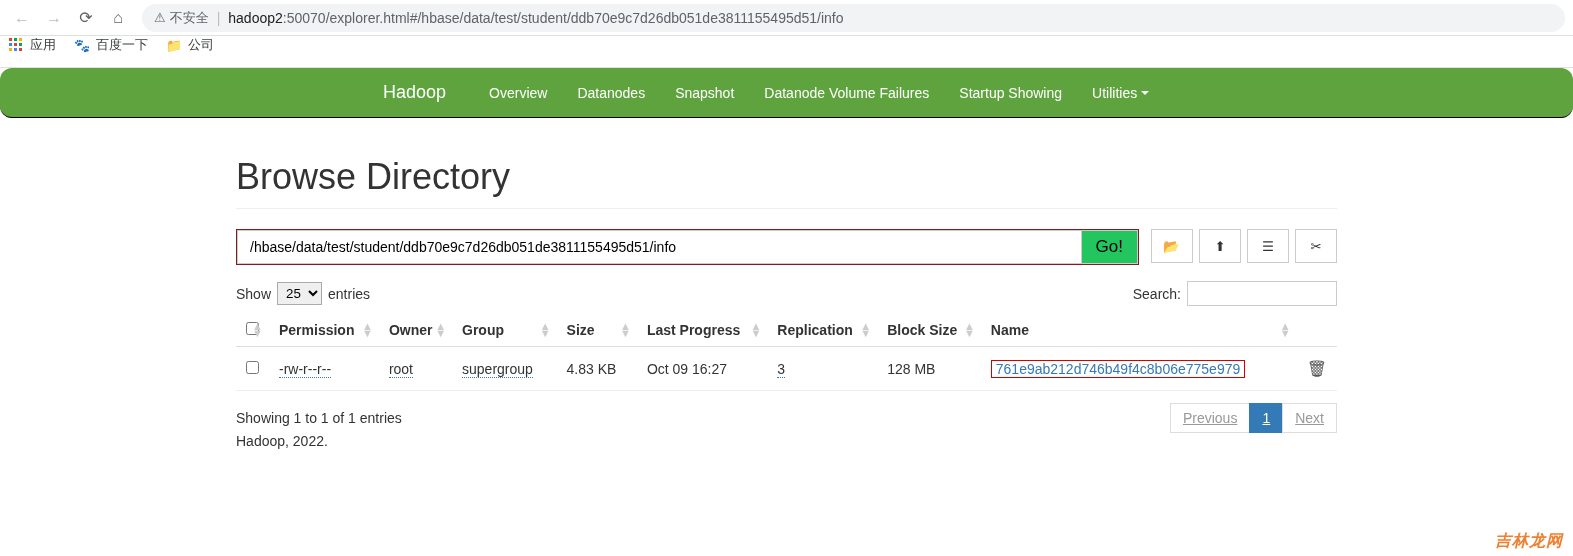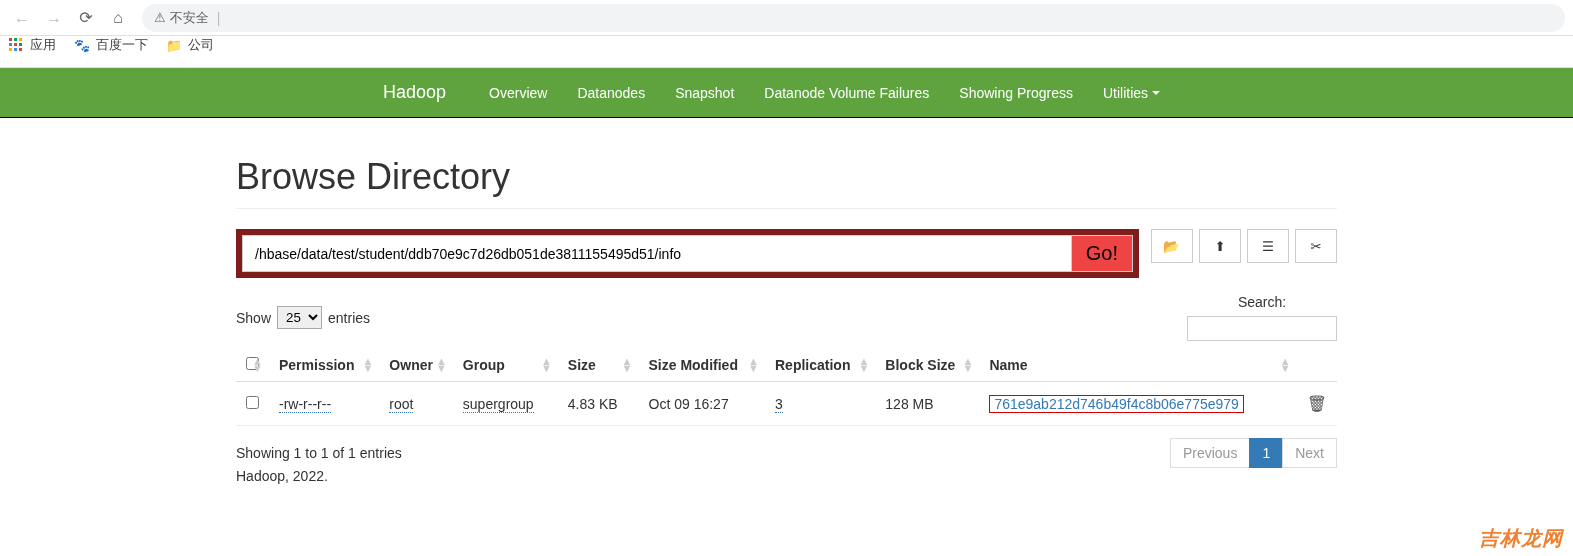--- a/index.html
+++ b/index.html
@@ -13,80 +13,83 @@
 .addr-warn { display: flex; align-items: center; gap: 4px; color: #5f6368; font-size: 13px; }
 .addr-url { color: #5f6368; font-size: 14px; }
 .addr-url .host { color: #202124; }
 .addr-sep { color: #bdbdbd; }
 
 .bookmark-bar { height: 32px; display: flex; align-items: flex-start; padding: 0 8px; gap: 18px; font-size: 13px; color: #3c4043; border-bottom: 1px solid #e0e0e0; }
 .bookmark-bar .bm { display: flex; align-items: center; gap: 6px; cursor: pointer; }
 .bm-icon { width: 16px; height: 16px; display: flex; align-items: center; justify-content: center; }
 
 
-.navbar { background: #5fa33e; height: 50px; display: flex; align-items: center; padding-left: 383px; border-bottom: 1px solid #000; }
+.navbar { background: #5fa33e; height: 50px; display: flex; align-items: center; padding-left: 383px; border-bottom: 1px solid #000; border-radius: 12px; }
 .navbar .brand { color: #fff; font-size: 18px; margin-right: 28px; }
 .navbar .nav-link { color: #fff; font-size: 14px; padding: 0 15px; height: 68px; display: flex; align-items: center; cursor: pointer; }
 .caret { display: inline-block; margin-left: 4px; border-top: 4px solid #fff; border-left: 4px solid transparent; border-right: 4px solid transparent; }
 
 
 .container { max-width: 1131px; margin: 0 auto; padding: 0 15px; }
 h1.page-title { font-size: 36px; font-weight: 400; color: #333; margin: 38px 0 20px; border-bottom: 1px solid #eee; padding-bottom: 10px; }
 
 
 .path-row { display: flex; gap: 12px; align-items: stretch; margin-bottom: 16px; }
-.path-input-wrap { flex: 1; display: flex; border: 6px solid #7f1d1d; }
+.path-input-wrap { flex: 1; display: flex; border: 1px solid #7f1d1d; }
 .path-input { flex: 1; border: 1px solid #ccc; border-right: none; padding: 6px 12px; font-size: 14px; outline: none; }
-.go-btn { border: 1px solid #ccc; background: #ef4444; padding: 6px 14px; font-size: 20px; cursor: pointer; }
+.go-btn { border: 1px solid #ccc; background: #22c55e; padding: 6px 14px; font-size: 17px; cursor: pointer; }
 .icon-btns { display: flex; gap: 6px; }
 .icon-btn { width: 42px; height: 34px; border: 1px solid #ccc; background: #fff; display: flex; align-items: center; justify-content: center; cursor: pointer; color: #333; }
 
 
 .table-controls { display: flex; justify-content: space-between; align-items: center; margin-bottom: 8px; }
 .show-entries { display: flex; align-items: center; gap: 6px; font-size: 14px; }
 .show-entries select { border: 1px solid #aaa; padding: 2px 4px; }
-.search-box { display: flex; align-items: center; gap: 6px; font-size: 14px; flex-direction: column; }
+.search-box { display: flex; align-items: center; gap: 6px; font-size: 14px; }
 .search-box input { border: 1px solid #ccc; padding: 4px 8px; width: 150px; }
 
 
 table.data { width: 100%; border-collapse: collapse; }
 table.data th { text-align: left; font-weight: 700; padding: 8px 10px; border-bottom: 1px solid #ddd; position: relative; cursor: pointer; white-space: nowrap; }
 table.data th .sort { position: absolute; right: 6px; top: 50%; transform: translateY(-50%); color: #ccc; font-size: 11px; line-height: 7px; }
 table.data td { padding: 12px 10px; border-bottom: 1px solid #eee; vertical-align: middle; }
 .dotted-link { border-bottom: 1px dotted #337ab7; cursor: help; }
 .file-link { color: #337ab7; text-decoration: none; }
 .name-cell { border: 1px solid #d40000; padding: 0 4px; display: inline-block; }
 .trash { color: #555; cursor: pointer; font-size: 16px; }
 
 
 .table-footer { display: flex; justify-content: space-between; align-items: center; margin-top: 12px; font-size: 14px; }
 .pagination { display: flex; }
-.pagination .pg { border: 1px solid #ddd; padding: 6px 12px; color: #337ab7; cursor: pointer; margin-left: -1px; }
+.pagination .pg { border: 1px solid #ddd; padding: 6px 12px; color: #337ab7; cursor: pointer; margin-left: -1px; text-decoration: underline; }
 .pagination .pg.active { background: #337ab7; color: #fff; border-color: #337ab7; }
 .pagination .pg.disabled { color: #999; cursor: default; }
 
 .footer-text { font-size: 14px; color: #333; }
 
 
-.watermark { position: fixed; right: 10px; bottom: 4px; color: #f08030; font-size: 20px; font-weight: 700; font-style: italic; letter-spacing: 1px; }
+.watermark { position: fixed; right: 10px; bottom: 4px; color: #f08030; font-size: 16px; font-weight: 700; font-style: italic; letter-spacing: 1px; }
 </style>
 </head>
 <body>
 
 <div class="browser-bar">
   <div class="chrome-btn disabled">←</div>
   <div class="chrome-btn disabled">→</div>
   <div class="chrome-btn">⟳</div>
   <div class="chrome-btn">⌂</div>
   <div class="addr-bar">
     <span class="addr-warn">
       <span>⚠</span>
       <span>不安全</span>
     </span>
     <span class="addr-sep">|</span>
+    <span class="addr-url">
+      <span class="host">hadoop2</span><span>:50070/explorer.html#/hbase/data/test/student/ddb70e9c7d26db051de3811155495d51/info</span>
+    </span>
   </div>
 </div>
 
 <div class="bookmark-bar">
   <div class="bm">
     <span class="bm-icon">
       <svg width="16" height="16" viewBox="0 0 16 16">
           <rect x="1" y="1" width="3" height="3" fill="#db4437"></rect>
           <rect x="6" y="1" width="3" height="3" fill="#0f9d58"></rect>
           <rect x="11" y="1" width="3" height="3" fill="#f4b400"></rect>
@@ -109,21 +112,21 @@
     <span>公司</span>
   </div>
 </div>
 
 <div class="navbar">
   <div class="brand">Hadoop</div>
   <div class="nav-link">Overview</div>
   <div class="nav-link">Datanodes</div>
   <div class="nav-link">Snapshot</div>
   <div class="nav-link">Datanode Volume Failures</div>
-  <div class="nav-link">Showing Progress</div>
+  <div class="nav-link">Startup Showing</div>
   <div class="nav-link">
     <span>Utilities</span>
     <span class="caret"></span>
   </div>
 </div>
 
 <div class="container">
   <h1 class="page-title">Browse Directory</h1>
 
   <div class="path-row">
@@ -160,21 +163,21 @@
   </div>
 
   <table class="data">
     <thead>
       <tr>
         <th style="width:30px;"><input type="checkbox" style=""><span class="sort">▲<br>▼</span></th>
         <th><span>Permission</span><span class="sort">▲<br>▼</span></th>
         <th><span>Owner</span><span class="sort">▲<br>▼</span></th>
         <th><span>Group</span><span class="sort">▲<br>▼</span></th>
         <th><span>Size</span><span class="sort">▲<br>▼</span></th>
-        <th><span>Size Modified</span><span class="sort">▲<br>▼</span></th>
+        <th><span>Last Progress</span><span class="sort">▲<br>▼</span></th>
         <th><span>Replication</span><span class="sort">▲<br>▼</span></th>
         <th><span>Block Size</span><span class="sort">▲<br>▼</span></th>
         <th><span>Name</span><span class="sort">▲<br>▼</span></th>
         <th style="width:30px;"></th>
       </tr>
     </thead>
     <tbody>
       <tr>
         <td><input type="checkbox" style=""></td>
         <td><span class="dotted-link">-rw-r--r--</span></td>

